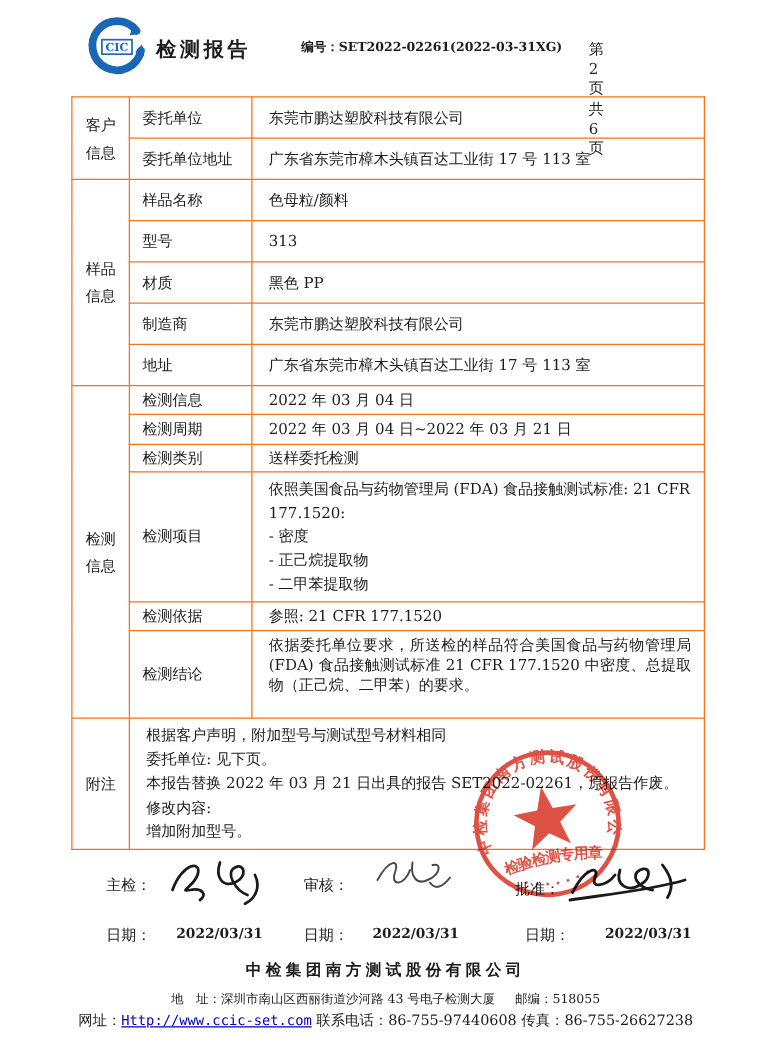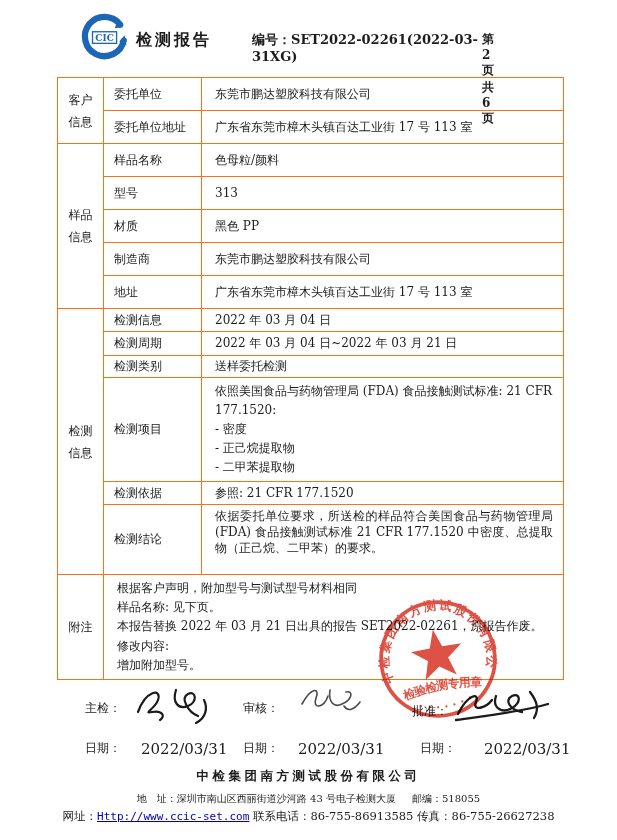--- a/index.html
+++ b/index.html
@@ -1,43 +1,43 @@
 <!DOCTYPE html>
 <html><head>
 <meta charset="utf-8">
 <style>
   * { margin:0; padding:0; box-sizing:border-box; }
   html,body { width:617px; height:840px; background:#ffffff; }
   body { position:relative; font-family:"DejaVu Serif","Liberation Serif",serif; color:#1c1c1c; overflow:hidden; }
 
   
-  .header { position:absolute; left:16px; top:0; width:489px; height:70px; }
+  .header { position:absolute; left:5px; top:0; width:489px; height:70px; }
   .logo { position:absolute; left:62px; top:13px; width:54px; height:50px; }
   .doc-title { position:absolute; left:120px; top:30px; font-size:16px; font-weight:bold; letter-spacing:3px; }
-  .report-no { position:absolute; left:236px; top:31px; font-size:13px; font-weight:bold; }
-  .page-info { position:absolute; left:466px; top:31px; font-size:12px; font-weight:bold; letter-spacing:2px; }
+  .report-no { position:absolute; left:236px; top:31px; font-size:10px; font-weight:bold; }
+  .page-info { position:absolute; left:466px; top:31px; font-size:12px; font-weight:normal; letter-spacing:2px; }
 
   
   table.report { position:absolute; left:57px; top:77px; width:506px; border-collapse:collapse; table-layout:fixed; }
   table.report td { border:1px solid #f97316; font-size:12px; vertical-align:middle; }
   td.sec { text-align:center; line-height:22px; padding:0 10px; }
   td.lbl { padding-left:10px; }
   td.val { padding-left:13px; padding-right:10px; }
   td.val.multi { white-space:pre-line; line-height:19px; padding-top:4px; padding-bottom:4px; }
   td.val.just { text-align:justify; line-height:16px; padding-top:3px; padding-bottom:18px; }
   td.notes { padding:4px 10px 4px 13px; line-height:19.2px; vertical-align:middle; }
   tr.r33{height:33px} tr.r23{height:23px} tr.r24{height:24px} tr.r22{height:22px}
   tr.r95{height:95px} tr.r47{height:47px} tr.r97{height:97px}
 
   
   .sig-area { position:absolute; left:0; top:670px; width:498px; height:110px; z-index:2; }
   .sig-label { position:absolute; font-size:12px; }
   .sig-svg { position:absolute; z-index:6; }
   .date-label { position:absolute; top:70px; font-size:12px; }
-  .date-value { position:absolute; top:70px; font-size:15px; }
+  .date-value { position:absolute; top:70px; font-size:11px;font-weight:bold; }
 
   
   .stamp { position:absolute; left:376px; top:597px; width:124px; height:124px;
            transform:rotate(-10deg); opacity:0.88; mix-blend-mode:multiply; z-index:5; }
 
   
   .footer { position:absolute; left:0; top:768px; width:617px; text-align:center; }
   .footer .company { font-size:12.5px; font-weight:bold; letter-spacing:3.5px; }
   .footer .line2 { margin-top:7px; font-size:10px; }
   .footer .line3 { margin-top:3px; font-size:11.5px; }
@@ -125,21 +125,21 @@
     <td class="val">参照: 21 CFR 177.1520</td>
   </tr>
   <tr class="r47">
     <td class="lbl">检测结论</td>
     <td class="val just">依据委托单位要求，所送检的样品符合美国食品与药物管理局 (FDA) 食品接触测试标准 21 CFR 177.1520 中密度、总提取物（正己烷、二甲苯）的要求。</td>
   </tr>
   <tr class="r97">
     <td class="sec">附注</td>
     <td class="notes" colspan="2">
       <div>根据客户声明，附加型号与测试型号材料相同</div>
-      <div>样品名称: 见下页。</div>
+      <div>委托单位: 见下页。</div>
       <div>本报告替换 2022 年 03 月 21 日出具的报告 SET2022-02261，原报告作废。</div>
       <div>修改内容:</div>
       <div>增加附加型号。</div>
     </td>
   </tr>
 </tbody>
   </table>
 
 <div class="sig-area">
   <span class="sig-label" style="left:85px; top:30px">主检：</span>
@@ -200,16 +200,16 @@
   </g>
 </svg>
 
 <div class="footer">
   <div class="company">中检集团南方测试股份有限公司</div>
   <div class="line2">
     <span>地　址：</span><span>深圳市南山区西丽街道沙河路 43 号电子检测大厦</span><span class="gap"></span><span>邮编：</span><span>518055</span>
   </div>
   <div class="line3">
     <span>网址：</span><a class="site-link">Http://www.ccic-set.com</a>
-    <span>联系电话：</span><span>86-755-86913585</span>
+    <span>联系电话：</span><span>86-755-97440608</span>
     <span>传真：</span><span>86-755-26627238</span>
   </div>
 </div>
 
 </body></html>

